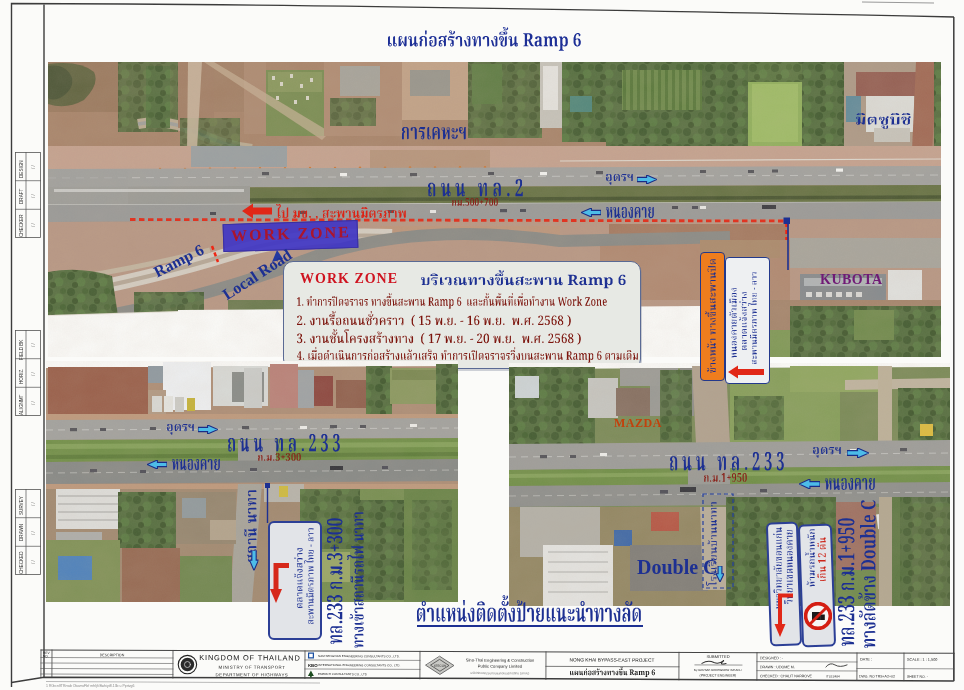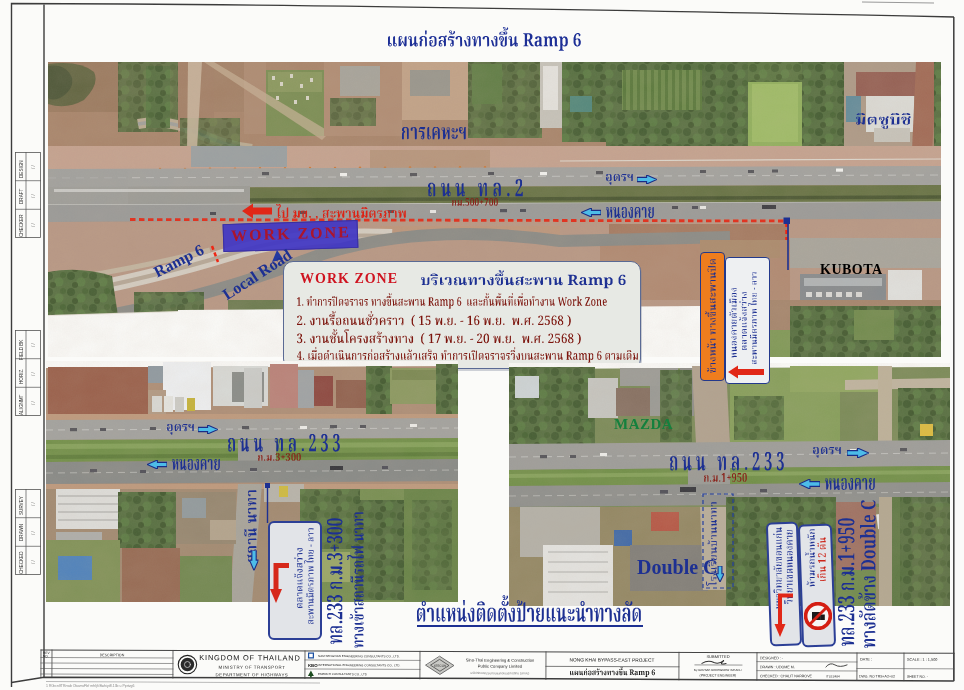--- a/index.html
+++ b/index.html
@@ -291,21 +291,21 @@
       <path transform="scale(0.26891,0.40625)" d="M184 23l4 5l11 1l6 -2l3 -6l-2 -2l-4 0l0 3l-4 5l-4 -1l1 -5l-4 -3l-5 1zM188 20l4 1l-1 4l-4 -1zM184 7l1 3l5 3l11 0l6 -3l1 -2l-1 -4l-5 -1l-1 6l-4 3l-3 -2l1 -5l-2 -2l-6 0zM190 4l2 2l-1 4l-4 -2l0 -2zM215 0l-3 4l0 5l2 4l5 3l6 0l4 -2l1 16l5 0l2 -2l0 -28l-4 0l-2 2l-1 7l-4 5l-5 0l-2 -2l1 -3l3 0l2 -2l0 -5l-2 -2zM220 1l2 1l1 4l-2 2l-4 -2l1 -4zM148 1l-1 6l5 3l1 20l7 -1l5 -12l5 -5l1 18l4 0l2 -2l0 -27l-10 0l-1 6l2 3l-7 10l-1 -15l-2 -4zM169 2l5 1l0 3l-2 2l-4 -2zM150 2l5 1l0 3l-2 2l-4 -2zM116 2l-3 5l1 23l6 0l2 -11l7 0l3 -5l-3 -4l-4 0l-3 2l-2 5l-2 -6l2 -7l3 -2l7 0l3 2l1 26l4 0l3 -3l-1 -22l-7 -5l-13 0zM128 12l2 3l-4 3l-2 -2l1 -4zM97 0l-3 3l0 24l3 3l7 0l3 -3l0 -4l-6 -3l0 -20zM101 22l4 2l-1 4l-2 1l-2 -1l-1 -4zM68 0l-4 3l-2 9l12 0l2 2l-1 7l-4 2l-1 4l1 2l7 2l5 -4l0 -13l-5 -4l-13 -1l0 -2l3 -3l14 2l4 -3l0 -3zM76 22l2 6l-5 0l-1 -3zM35 1l-3 3l1 5l6 0l0 -4l3 -3l5 1l1 27l5 0l2 -2l0 -23l-6 -5zM0 4l0 5l5 2l-3 2l-2 4l0 13l7 0l0 -14l3 -3l2 0l-1 -3l-3 -1l-1 -4l3 -3l6 0l2 2l1 26l6 -1l0 -25l-6 -4l-13 0z" fill="#1d3092" fill-rule="evenodd"></path>
     </svg>
   </div>
 
 <div class="abs" style="left:856px;top:113px">
     <svg width="55" height="16" style="display:block;overflow:visible">
       <path transform="scale(0.31429,0.26230)" d="M81 50l1 4l3 1l3 5l11 0l3 -3l0 -9l-3 0l-2 2l0 7l-2 2l-4 -1l0 -8l-2 -2l-6 0zM84 49l2 0l2 3l-2 2l-4 -3zM111 14l-2 2l0 5l5 4l-1 17l-2 2l25 -1l2 -2l0 -27l-5 1l-2 3l-1 24l-9 -1l0 -24l-3 -3zM112 16l5 1l0 3l-2 2l-4 -2zM41 16l-3 4l-1 7l2 17l6 0l11 -12l0 -6l-2 -2l-5 0l-2 2l0 4l4 3l0 2l-5 5l-2 -2l-1 -12l2 -7l3 -2l4 3l5 -3l2 2l1 25l5 -1l0 -25l-5 -4l-4 0l-3 3l-2 0l-3 -3zM55 28l-1 2l-5 0l0 -3l3 -2zM3 14l-3 3l1 5l5 2l0 9l-5 2l-1 6l6 4l5 -1l2 -2l1 -6l8 8l6 -1l1 -29l-4 0l-3 4l-2 20l-6 -4l-1 -17l-3 -3zM3 36l4 0l-1 6l-4 -2zM2 18l2 -2l4 1l1 2l-1 2l-4 1zM172 12l-4 0l-1 6l-4 3l2 3l0 16l-3 3l-3 0l-3 -3l0 -9l5 -6l0 -7l-4 -4l-9 0l-4 4l1 7l8 0l0 -6l-5 -2l3 -2l6 3l-1 8l-7 4l0 8l3 5l11 2l8 -4l1 -15l-3 -5l5 -4l0 -3zM148 19l4 2l-2 4l-4 -2zM103 12l-5 0l0 4l-4 4l1 21l-2 2l-4 0l-2 -2l0 -10l4 -5l0 -9l-3 -3l-6 3l-3 -3l-2 0l-3 3l-1 8l3 3l6 -1l1 -2l-1 -4l-6 -2l3 -3l2 2l6 0l-1 9l-6 4l0 9l2 3l11 2l5 -1l3 -3l1 -16l-3 -4l5 -4zM79 21l2 4l-4 2l-2 -3zM146 6l0 2l27 0l-2 -5l-7 -3l-13 1zM151 5l4 -3l7 0l2 5zM111 6l0 2l27 0l-2 -5l-7 -3l-13 1zM116 5l4 -3l7 0l2 5zM2 6l0 2l27 0l-2 -5l-7 -3l-13 1zM7 5l4 -3l7 0l2 5z" fill="#1d3092" fill-rule="evenodd"></path>
     </svg>
   </div>
 
-<div class="abs ser" style="left:820px;top:262px;font-size:14px;font-weight:bold;color:#000000;letter-spacing:0.5px">KUBOTA</div>
+<div class="abs ser" style="left:820px;top:272px;font-size:14px;font-weight:bold;color:#701a75;letter-spacing:0.5px">KUBOTA</div>
 
 <div class="abs ser" style="left:152px;top:252px;font-size:16px;font-weight:bold;color:#1d3092;transform:rotate(-27deg)">Ramp 6</div>
 
 <div class="abs ser" style="left:218px;top:266px;font-size:16px;font-weight:bold;color:#1d3092;transform:rotate(-33deg)">Local Road</div>
 
 <div class="abs" style="z-index:9;left:700px;top:252px;width:23px;height:127px;background:#ee7d1e;border:1.6px solid #23398c;border-radius:4px"></div>
 <div class="abs" style="z-index:9;left:705px;top:373px;width:114px;height:11px;transform:rotate(-90deg);transform-origin:0 0">
     <svg width="114" height="11" style="display:block;overflow:visible">
       <path transform="scale(0.26328,0.26190)" d="M290 34l1 5l2 1l8 0l4 -2l0 -4l-3 0l0 3l-2 2l-5 -6zM292 34l3 1l-1 3l-3 -1zM290 26l4 3l7 0l5 -5l-3 -2l-4 6l-4 -6l-5 1zM292 23l3 1l-1 3l-3 -1zM417 20l-4 4l1 17l4 0l5 -5l3 -6l-1 -2l-6 0l0 3l3 3l-4 5l-2 -5l0 -8l3 -5l6 0l3 3l0 17l2 0l2 -2l-1 -16l-4 -3zM421 28l3 1l-1 3l-3 -1zM359 21l1 5l3 1l0 14l4 0l7 -4l2 4l6 -1l0 -5l-4 -2l0 -13l-4 2l0 11l-6 5l-1 -16l-2 -2zM361 21l4 1l-3 4l-2 -2zM339 21l0 5l2 0l3 -5l3 0l2 2l0 18l4 -1l0 -17l-3 -3zM309 21l1 5l3 1l0 14l5 0l5 -17l2 2l4 15l4 -1l0 -20l-3 1l-1 13l-5 -14l-2 1l-4 13l-1 -12l-2 -2zM311 21l4 1l-3 4l-2 -2zM237 21l1 5l3 1l0 14l4 0l7 -4l2 4l6 -1l0 -5l-4 -2l0 -13l-4 2l0 11l-6 5l-1 -16l-2 -2zM239 21l4 1l-3 4l-2 -2zM216 20l-2 2l1 6l5 -1l-1 -4l-3 -1l3 -2l4 3l0 4l-5 4l0 8l2 2l10 0l2 -2l0 -19l-3 1l0 16l-4 4l-2 -1l-1 -9l3 -3l0 -6l-2 -2zM217 23l2 3l-2 2l-2 -3zM207 20l-5 0l-2 2l1 4l4 2l0 11l-3 2l-2 -2l-3 -10l-4 -1l3 9l3 4l9 -1zM202 21l4 1l0 2l-3 2l-2 -2zM174 21l0 5l2 0l3 -5l3 0l2 2l0 18l4 -1l0 -17l-3 -3zM146 21l1 5l3 1l0 14l4 0l5 -17l3 -3l2 2l0 18l3 -1l-1 -20l-7 1l-4 12l-1 -11l-2 -2zM148 21l4 1l-3 4l-2 -2zM116 21l0 5l2 0l3 -5l3 0l2 2l0 18l4 -1l0 -17l-3 -3zM90 21l1 5l3 1l0 14l4 0l7 -4l2 4l6 -1l0 -5l-4 -2l0 -13l-4 2l0 11l-6 5l-1 -16l-2 -2zM92 21l4 1l-3 4l-2 -2zM65 21l1 5l3 1l0 14l4 0l2 -6l6 -7l1 13l4 -2l-1 -19l-6 1l-1 2l2 4l-6 8l-1 -13l-2 -2zM81 21l3 1l-2 4l-3 -3zM67 21l4 1l-3 4l-2 -2zM58 20l-5 0l-2 2l1 4l4 2l0 11l-3 2l-2 -2l-3 -10l-4 -1l3 9l3 4l9 -1zM53 21l4 1l0 2l-3 2l-2 -2zM24 21l0 5l2 0l3 -5l3 0l2 2l0 18l4 -1l0 -17l-3 -3zM2 20l-2 2l1 6l5 -1l-1 -4l-3 -1l3 -2l4 3l0 4l-5 4l0 8l2 2l10 0l2 -2l0 -19l-3 1l0 16l-4 4l-2 -1l-1 -9l3 -3l0 -6l-2 -2zM3 23l2 3l-2 2l-2 -3zM285 18l-4 2l-14 1l-1 4l3 1l1 -4l7 -1l2 2l-1 7l-3 -2l-6 0l-3 3l1 10l5 0l2 -2l0 -2l-5 -4l3 -4l3 0l3 3l1 9l4 -2l-1 -16l4 -3zM268 39l1 -3l4 2l-2 2zM406 11l-4 2l0 25l-2 2l-6 -1l-1 -18l-7 0l-1 3l5 3l0 12l-3 2l18 -1zM388 21l3 1l-2 4l-2 -2zM383 15l15 -3l-3 -2l-8 0zM386 13l2 -2l5 0l3 3zM232 10l-15 0l-3 2l0 4l16 0l2 -1zM216 13l2 -2l5 0l3 3zM230 10l2 3l-3 2l-2 -3zM97 8l1 4l3 1l-3 2l6 1l4 -1l3 -3l0 -3l-3 0l0 3l-2 2l-4 0l1 -5l-2 -2zM102 10l-4 1l2 -3zM5 8l1 4l3 1l-3 2l6 1l4 -1l3 -3l0 -3l-3 0l0 3l-2 2l-4 0l1 -5l-2 -2zM10 10l-4 1l2 -3zM223 1l1 3l3 1l-3 2l6 0l5 -3l0 -3l-7 4l-1 -5z" fill="#1d3092" fill-rule="evenodd"></path>
     </svg>
@@ -586,21 +586,21 @@
     <rect x="836" y="502" width="40" height="68" fill="#a4705f"></rect>
     <rect x="877" y="513" width="21" height="15" fill="#e6e6e2" transform="rotate(-8 887 520)"></rect>
     <rect x="836" y="570" width="40" height="36" fill="#6f8c46"></rect>
     <rect x="879" y="497" width="13" height="109" fill="#b5a88e"></rect>
     <rect x="892" y="497" width="20" height="109" fill="#5d7a3e"></rect>
     <rect x="900" y="497" width="50" height="109" fill="url(#trees)" opacity="0.9"></rect>
     <rect x="509" y="363" width="441" height="243" fill="#b09070" opacity="0.20" filter="url(#nz2)"></rect>
     <rect x="509" y="363" width="441" height="243" fill="#b09070" opacity="0.13" filter="url(#nz)"></rect>
   </svg>
 
-<div class="abs ser" style="left:614px;top:416px;font-size:15px;font-weight:bold;color:#15803d;letter-spacing:0.5px">MAZDA</div>
+<div class="abs ser" style="left:614px;top:416px;font-size:12px;font-weight:bold;color:#c2410c;letter-spacing:0.5px">MAZDA</div>
 
 <div class="abs" style="left:670px;top:452px">
     <svg width="114" height="19" style="display:block;overflow:visible">
       <path transform="scale(0.21673,0.38000)" d="M347 40l0 7l9 0l0 -7zM289 13l-3 4l1 4l7 1l1 -5l5 -4l6 1l3 4l-1 11l-7 -4l-6 0l-7 4l-2 4l1 13l5 3l4 0l5 -3l1 -5l-3 -4l-4 -1l0 -5l3 -3l5 0l4 4l2 5l0 11l6 0l3 -4l0 -23l-2 -5l-8 -5l-13 0zM294 39l3 0l2 2l0 3l-2 2l-3 0l-2 -2l0 -3zM220 13l0 8l2 2l5 1l0 24l8 0l6 -23l5 -10l3 1l0 32l7 -1l2 -3l0 -27l-3 -5l-9 -1l-3 2l-8 23l-1 -22l-4 -3l-6 0zM223 14l5 0l1 5l-2 2l-3 0l-2 -2zM122 13l0 8l6 3l0 24l8 0l11 -8l1 6l2 2l7 1l5 -3l1 -7l-2 -3l-5 -2l-1 -23l-4 0l-4 5l-1 20l-8 5l-2 -27l-4 -3l-6 0zM158 37l2 2l0 5l-4 1zM125 14l5 0l1 5l-2 2l-3 0l-2 -2zM58 13l0 8l6 3l0 24l8 0l11 -8l1 6l2 2l7 1l5 -3l1 -7l-2 -3l-5 -2l-1 -23l-4 0l-4 5l-1 20l-8 5l-2 -27l-4 -3l-6 0zM94 37l2 2l0 5l-4 1zM61 14l5 0l1 5l-2 2l-3 0l-2 -2zM4 13l-4 5l1 5l6 2l-6 6l1 15l2 2l7 1l3 -1l3 -4l-1 -5l-2 -2l-3 0l-2 -3l1 -4l5 -6l-5 -2l-1 -4l3 -4l6 -1l6 6l0 29l6 0l3 -4l0 -22l-2 -6l-3 -3l-6 -2l-12 0zM9 39l3 0l2 2l0 3l-2 2l-5 -1l0 -4zM501 0l-7 5l1 7l6 1l1 -6l4 -4l4 0l3 3l0 11l-4 4l-8 1l0 3l7 0l4 2l3 4l0 8l-4 5l-7 1l-5 -4l-1 -5l-5 3l0 4l2 3l8 3l12 -1l6 -3l4 -7l0 -6l-2 -4l-9 -6l8 -6l1 -9l-4 -5l-5 -2zM445 0l-7 5l1 7l6 1l1 -6l4 -4l4 0l3 3l0 11l-4 4l-8 1l0 3l7 0l4 2l3 4l0 8l-4 5l-7 1l-5 -4l-1 -5l-5 3l0 4l2 3l8 3l12 -1l6 -3l4 -7l0 -6l-2 -4l-9 -6l8 -6l1 -9l-4 -5l-5 -2zM385 2l-3 4l1 7l6 2l2 -9l3 -3l4 0l4 5l0 7l-4 9l-17 18l0 6l32 0l0 -13l-4 1l0 2l-3 3l-18 -1l22 -23l0 -12l-8 -5l-12 0z" fill="#1d3092" fill-rule="evenodd"></path>
     </svg>
   </div>
 
 <div class="abs" style="left:704px;top:473px">
     <svg width="43" height="9" style="display:block;overflow:visible">
       <path transform="scale(0.23370,0.31034)" d="M65 24l0 4l5 -1l-1 -4zM26 24l0 4l5 -1l-1 -4zM39 7l-2 4l1 2l4 1l0 5l-5 4l0 3l2 2l7 -1l2 -4l5 5l3 0l2 -2l0 -19l-3 0l-2 2l-1 15l-6 -4l-1 -13zM42 23l-2 4l-2 -3zM40 8l3 1l-2 4l-3 -3zM2 8l-2 4l4 3l-3 3l0 10l5 0l1 -12l2 0l0 -2l-4 -3l3 -3l4 0l2 2l1 18l4 -1l0 -17l-4 -3zM106 6l-1 7l-6 0l0 2l7 1l0 6l2 0l1 -7l6 0l0 -2l-7 -1l0 -6zM171 0l-6 6l0 16l3 5l9 1l4 -3l2 -5l0 -11l-3 -7l-4 -2zM175 2l2 2l1 16l-1 4l-4 3l-3 -4l0 -18l1 -2zM145 0l-2 13l9 1l3 3l0 6l-5 4l-4 -2l-1 -3l-2 1l1 4l11 1l5 -5l0 -7l-5 -4l-9 -1l1 -7l10 1l2 2l-1 -7zM125 0l-5 5l0 8l4 4l5 0l3 -2l1 3l-2 6l-3 3l-4 -1l-3 -3l0 3l2 2l8 0l6 -8l0 -14l-4 -5zM127 2l4 1l2 5l0 4l-3 3l-3 0l-3 -4l0 -4zM88 0l-4 0l-8 5l0 2l3 0l3 -3l1 21l-5 3l15 -1l-3 0l-2 -2z" fill="#8a2018" fill-rule="evenodd"></path>

